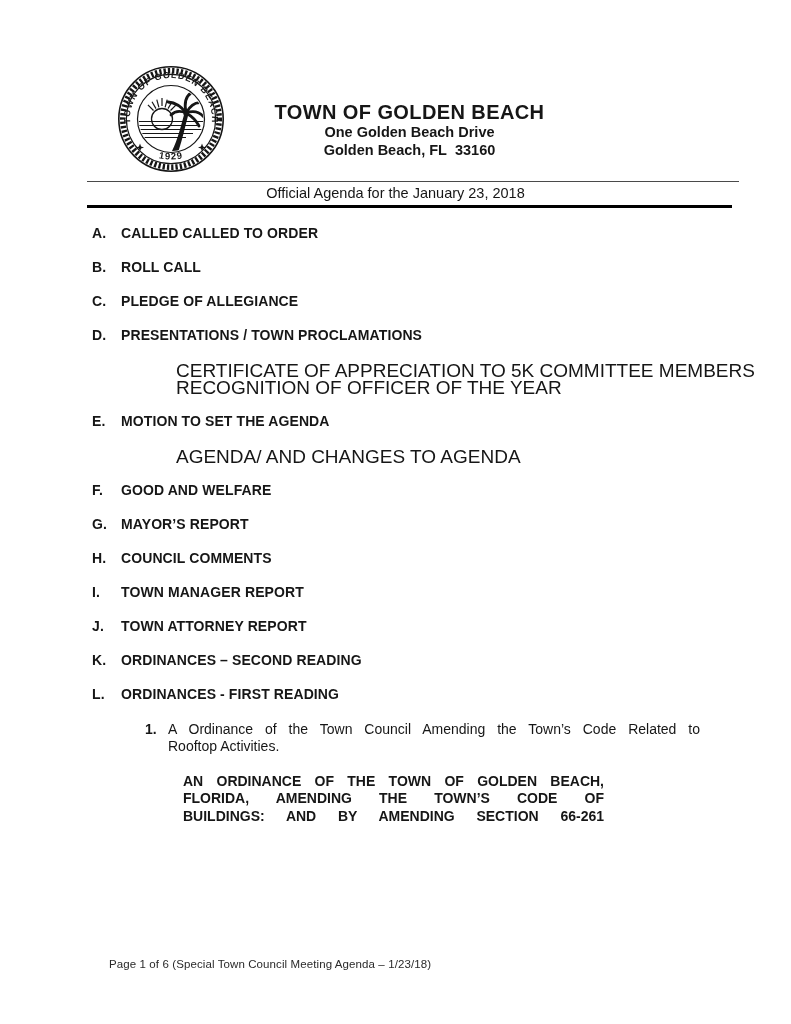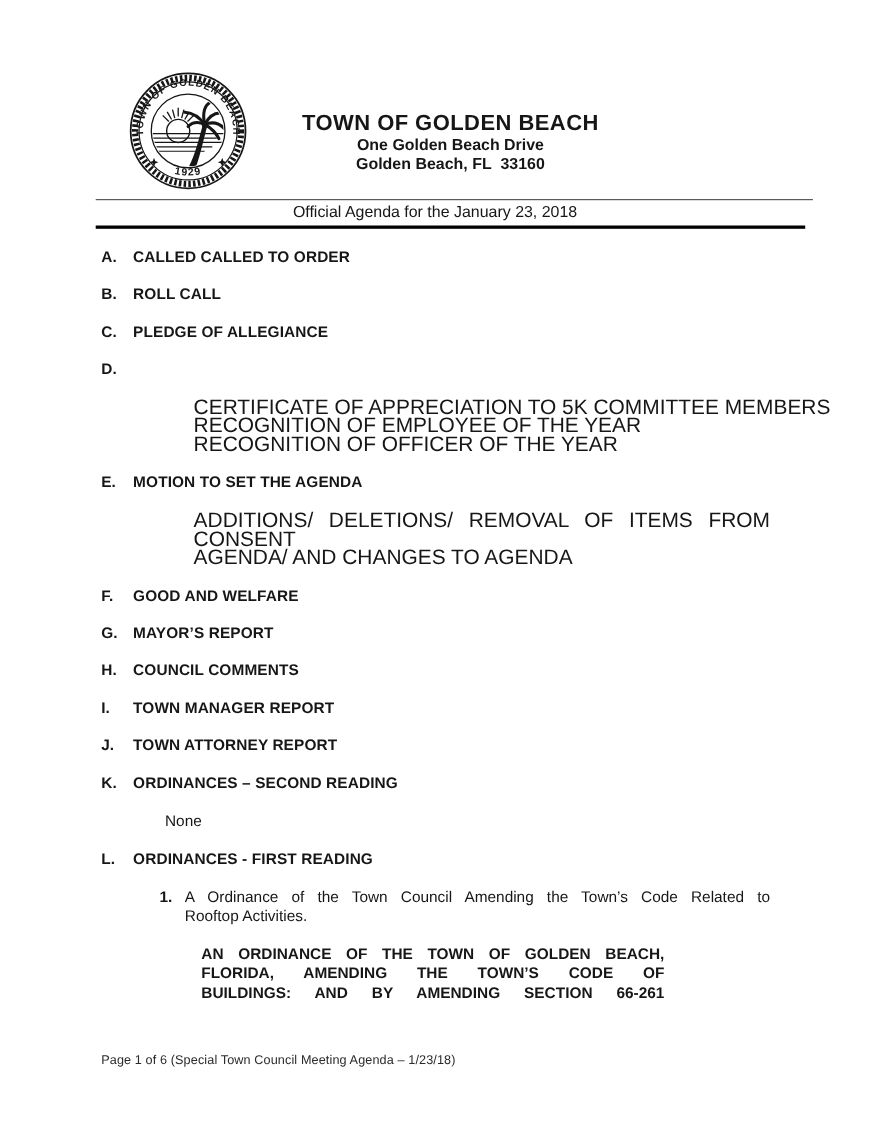--- a/index.html
+++ b/index.html
@@ -38,21 +38,21 @@
   .e-sub { width: 524px; }
   .jline { text-align: justify; text-align-last: justify; }
   .none-note { margin: 18px 0 0 150px; font-size: 14px; line-height: 17px; }
 
   .ord-item { display: flex; margin: 18px 0 0 145px; font-size: 14px; line-height: 17px; }
   .ord-item .num { width: 23px; flex: 0 0 23px; font-weight: bold; }
   .ord-item .ntext { width: 532px; }
 
   .ord-caption { margin: 18px 0 0 183px; width: 421px; font-size: 14px; line-height: 17.3px; font-weight: bold; }
 
-  .footer { position: absolute; left: 92px; top: 958px; font-size: 11.5px; color: #2a2a2a; letter-spacing: 0.1px; }
+  .footer { position: absolute; left: 109px; top: 958px; font-size: 11.5px; color: #2a2a2a; letter-spacing: 0.1px; }
 </style>
 </head>
 <body>
 
 <div class="page">
 
   <div class="header">
 
     <svg class="seal" width="110" height="110" viewBox="-55 -55 110 110" aria-hidden="true">
       <defs>
@@ -140,33 +140,32 @@
     <span class="sec-title">ROLL CALL</span>
   </div>
 
   <div class="sec">
     <span class="letter">C.</span>
     <span class="sec-title">PLEDGE OF ALLEGIANCE</span>
   </div>
 
   <div class="sec">
     <span class="letter">D.</span>
+    <span class="sec-title">PRESENTATIONS / TOWN PROCLAMATIONS</span>
   </div>
   <div class="sub d-sub">
     <div>CERTIFICATE OF APPRECIATION TO 5K COMMITTEE MEMBERS</div>
-    <div>RECOGNITION OF EMPLOYEE OF THE YEAR</div>
     <div>RECOGNITION OF OFFICER OF THE YEAR</div>
   </div>
 
   <div class="sec">
     <span class="letter">E.</span>
     <span class="sec-title">MOTION TO SET THE AGENDA</span>
   </div>
   <div class="sub e-sub">
-    <div class="jline">ADDITIONS/ DELETIONS/ REMOVAL OF ITEMS FROM CONSENT</div>
     <div>AGENDA/ AND CHANGES TO AGENDA</div>
   </div>
 
   <div class="sec">
     <span class="letter">F.</span>
     <span class="sec-title">GOOD AND WELFARE</span>
   </div>
 
   <div class="sec">
     <span class="letter">G.</span>
@@ -185,21 +184,20 @@
 
   <div class="sec">
     <span class="letter">J.</span>
     <span class="sec-title">TOWN ATTORNEY REPORT</span>
   </div>
 
   <div class="sec">
     <span class="letter">K.</span>
     <span class="sec-title">ORDINANCES – SECOND READING</span>
   </div>
-  <div class="none-note">None</div>
 
   <div class="sec">
     <span class="letter">L.</span>
     <span class="sec-title">ORDINANCES - FIRST READING</span>
   </div>
 
   <div class="ord-item">
     <div class="num">1.</div>
     <div class="ntext">
       <div class="jline">A Ordinance of the Town Council Amending the Town’s Code Related to</div>

